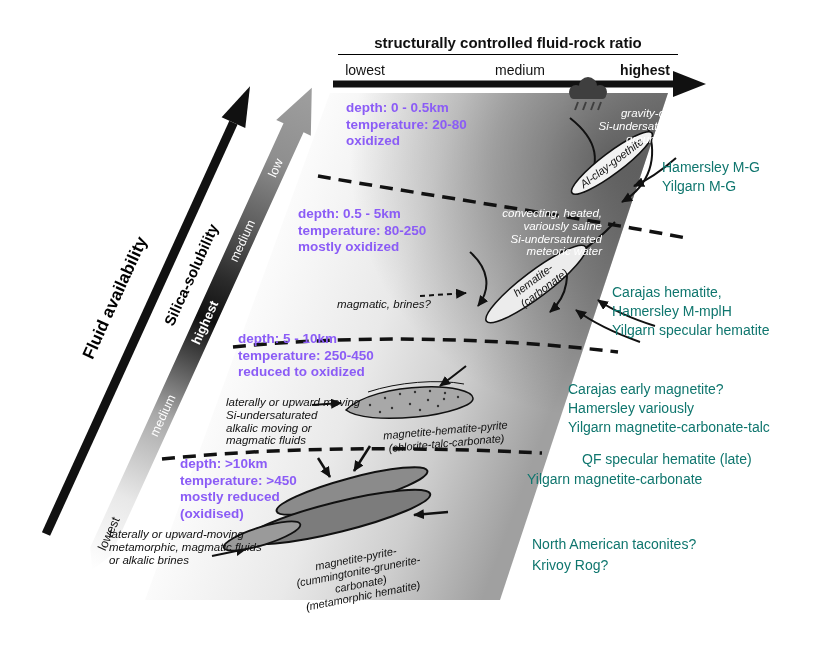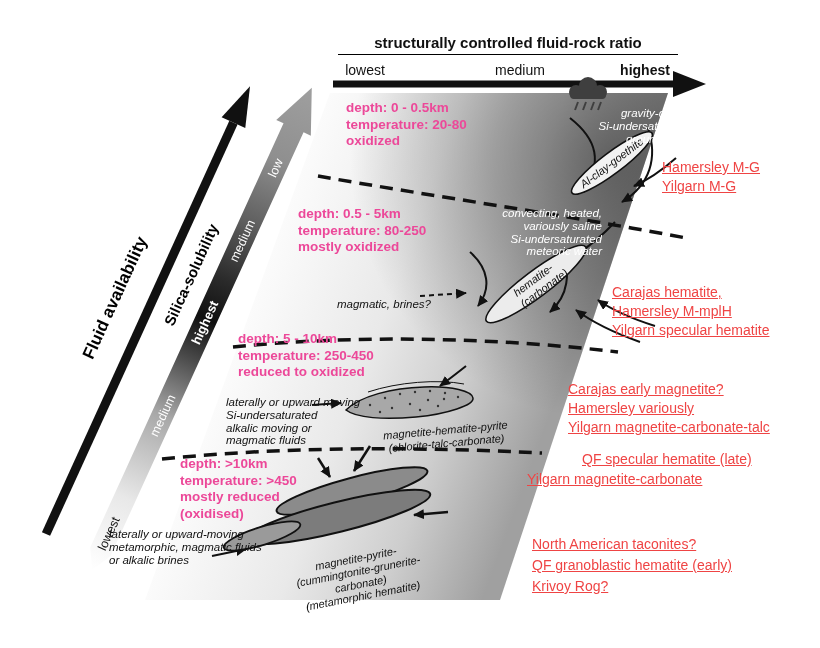--- a/index.html
+++ b/index.html
@@ -9,26 +9,26 @@
   text{font-family:"Liberation Sans",sans-serif;}
   .svg-scale{font-size:12.5px;fill:#ffffff;text-anchor:middle;}
   .svg-scale.dark{fill:#111111;}
   .svg-scale.bold{font-weight:bold;font-size:13px;}
   .svg-axis-title{font-weight:bold;text-anchor:middle;fill:#000;}
   .svg-ore{font-size:11px;font-style:italic;fill:#111;text-anchor:middle;}
   .abs{position:absolute;}
   .title{font-weight:bold;font-size:15px;text-align:center;border-bottom:1.5px solid #000;padding-bottom:3px;}
   .tick{font-size:14px;text-align:center;}
   .tick.bold{font-weight:bold;}
-  .cond{font-weight:bold;font-size:13.5px;line-height:16.5px;color:#ec4899;}
+  .cond{font-weight:bold;font-size:13.5px;line-height:16.5px;color:#8b5cf6;}
   .cond span{display:block;}
   .note{font-style:italic;font-size:11.5px;line-height:12.8px;color:#111;}
   .note span{display:block;}
   .note.white{color:#ffffff;text-align:right;}
-  .dep{font-size:14px;line-height:19px;color:#ef4444;text-decoration:underline;}
+  .dep{font-size:14px;line-height:19px;color:#0f766e;}
   .dep span{display:block;}
   .ore{font-style:italic;font-size:11px;line-height:12.8px;color:#111;text-align:center;}
   .ore span{display:block;}
 </style>
 </head>
 <body>
 
 <div id="canvas">
 
   <svg id="shapes" width="820" height="648" viewBox="0 0 820 648">
@@ -234,17 +234,16 @@
   </div>
   <div class="abs dep" style="left:568px;top:380px;width:245px;">
     <span>Carajas early magnetite?</span>
     <span>Hamersley variously</span>
     <span>Yilgarn magnetite-carbonate-talc</span>
   </div>
   <div class="abs dep" style="left:582px;top:450px;width:220px;">QF specular hematite (late)</div>
   <div class="abs dep" style="left:527px;top:470px;width:220px;">Yilgarn magnetite-carbonate</div>
   <div class="abs dep" style="left:532px;top:534px;width:240px;line-height:21px;">
     <span>North American taconites?</span>
-    <span>QF granoblastic hematite (early)</span>
     <span>Krivoy Rog?</span>
   </div>
 
 </div>
 
 </body></html>

